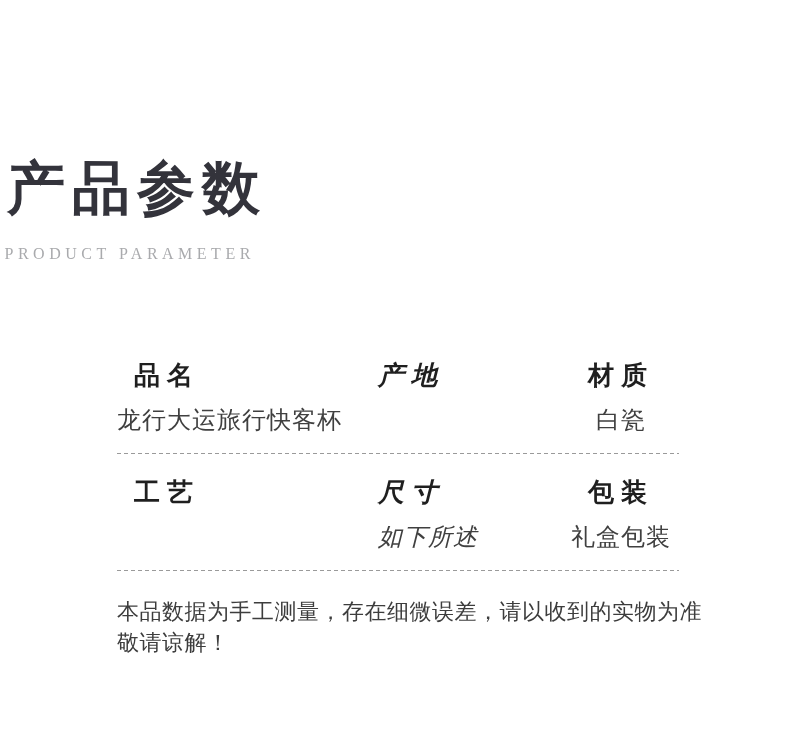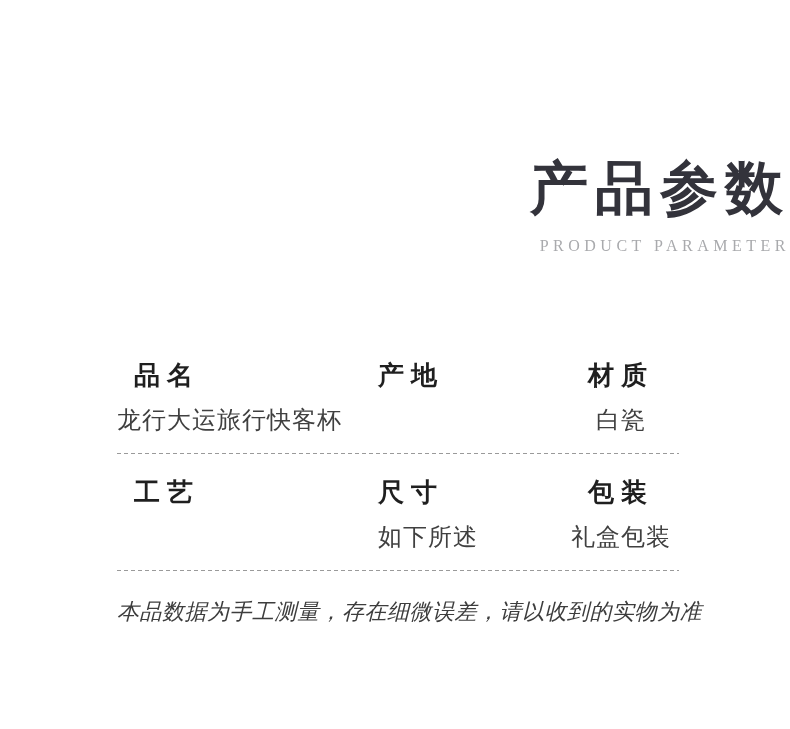--- a/index.html
+++ b/index.html
@@ -14,45 +14,45 @@
   html,body{margin:0;padding:0;}
   body{
     width:790px;height:729px;
     background:var(--bg-color);
     font-family:"Liberation Sans","DejaVu Sans",sans-serif;
     overflow:hidden;
   }
   .page{position:relative;width:790px;height:729px;background:var(--bg-color);}
 
   
-  .header{position:absolute;top:0;left:0;width:790px;text-align:right;padding-top:155px;}
+  .header{position:absolute;top:0;left:0;width:790px;text-align:left;padding-top:155px;}
   .title{
     margin:0;
     font-family:"Liberation Serif","DejaVu Serif",serif;
     font-size:58px;line-height:67px;
     font-weight:600;
     letter-spacing:7px;
     text-indent:7px; 
     color:var(--title-color);
   }
   .subtitle{
-    margin-top:15px;
+    margin-top:23px;
     font-family:"Liberation Serif","DejaVu Serif",serif;
     font-size:16px;line-height:18px;
     letter-spacing:4.5px;
     text-indent:4.5px;
     color:var(--subtitle-color);
   }
 
   
   .params{position:absolute;left:117px;top:362px;width:562px;}
   .p-row{display:flex;}
   .p-cell{box-sizing:border-box;}
   .p-cell-1{width:261px;}
-  .p-cell-2{width:185px;}
+  .p-cell-2{width:185px;font-style:italic;}
   .p-cell-3{flex:1;text-align:center;}
   .p-label{
     font-size:26px;line-height:26px;
     font-weight:700;
     letter-spacing:7px;
     color:var(--label-color);
     white-space:nowrap;
   }
   .p-cell-1 .p-label{padding-left:17px;}
   .p-value{
@@ -68,21 +68,20 @@
     background:repeating-linear-gradient(90deg,
       var(--divider-color) 0 4px, transparent 4px 7px);
   }
 
   
   .note{
     margin-top:19px;
     font-size:22px;line-height:31px;
     letter-spacing:0.5px;
     color:var(--note-color);
-    font-style:italic;
   }
   .note-line{white-space:nowrap;}
 </style>
 </head>
 <body>
 
 <div class="page">
 
   <div class="header">
     <h1 class="title">产品参数</h1>
@@ -118,17 +117,18 @@
       <div class="p-cell p-cell-3">
         <div class="p-label">包装</div>
         <div class="p-value">礼盒包装</div>
       </div>
     </div>
 
     <div class="divider"></div>
 
     <div class="note">
       <div class="note-line">本品数据为手工测量，存在细微误差，请以收到的实物为准</div>
+      <div class="note-line">敬请谅解！</div>
     </div>
 
   </div>
 
 </div>
 
 </body></html>

